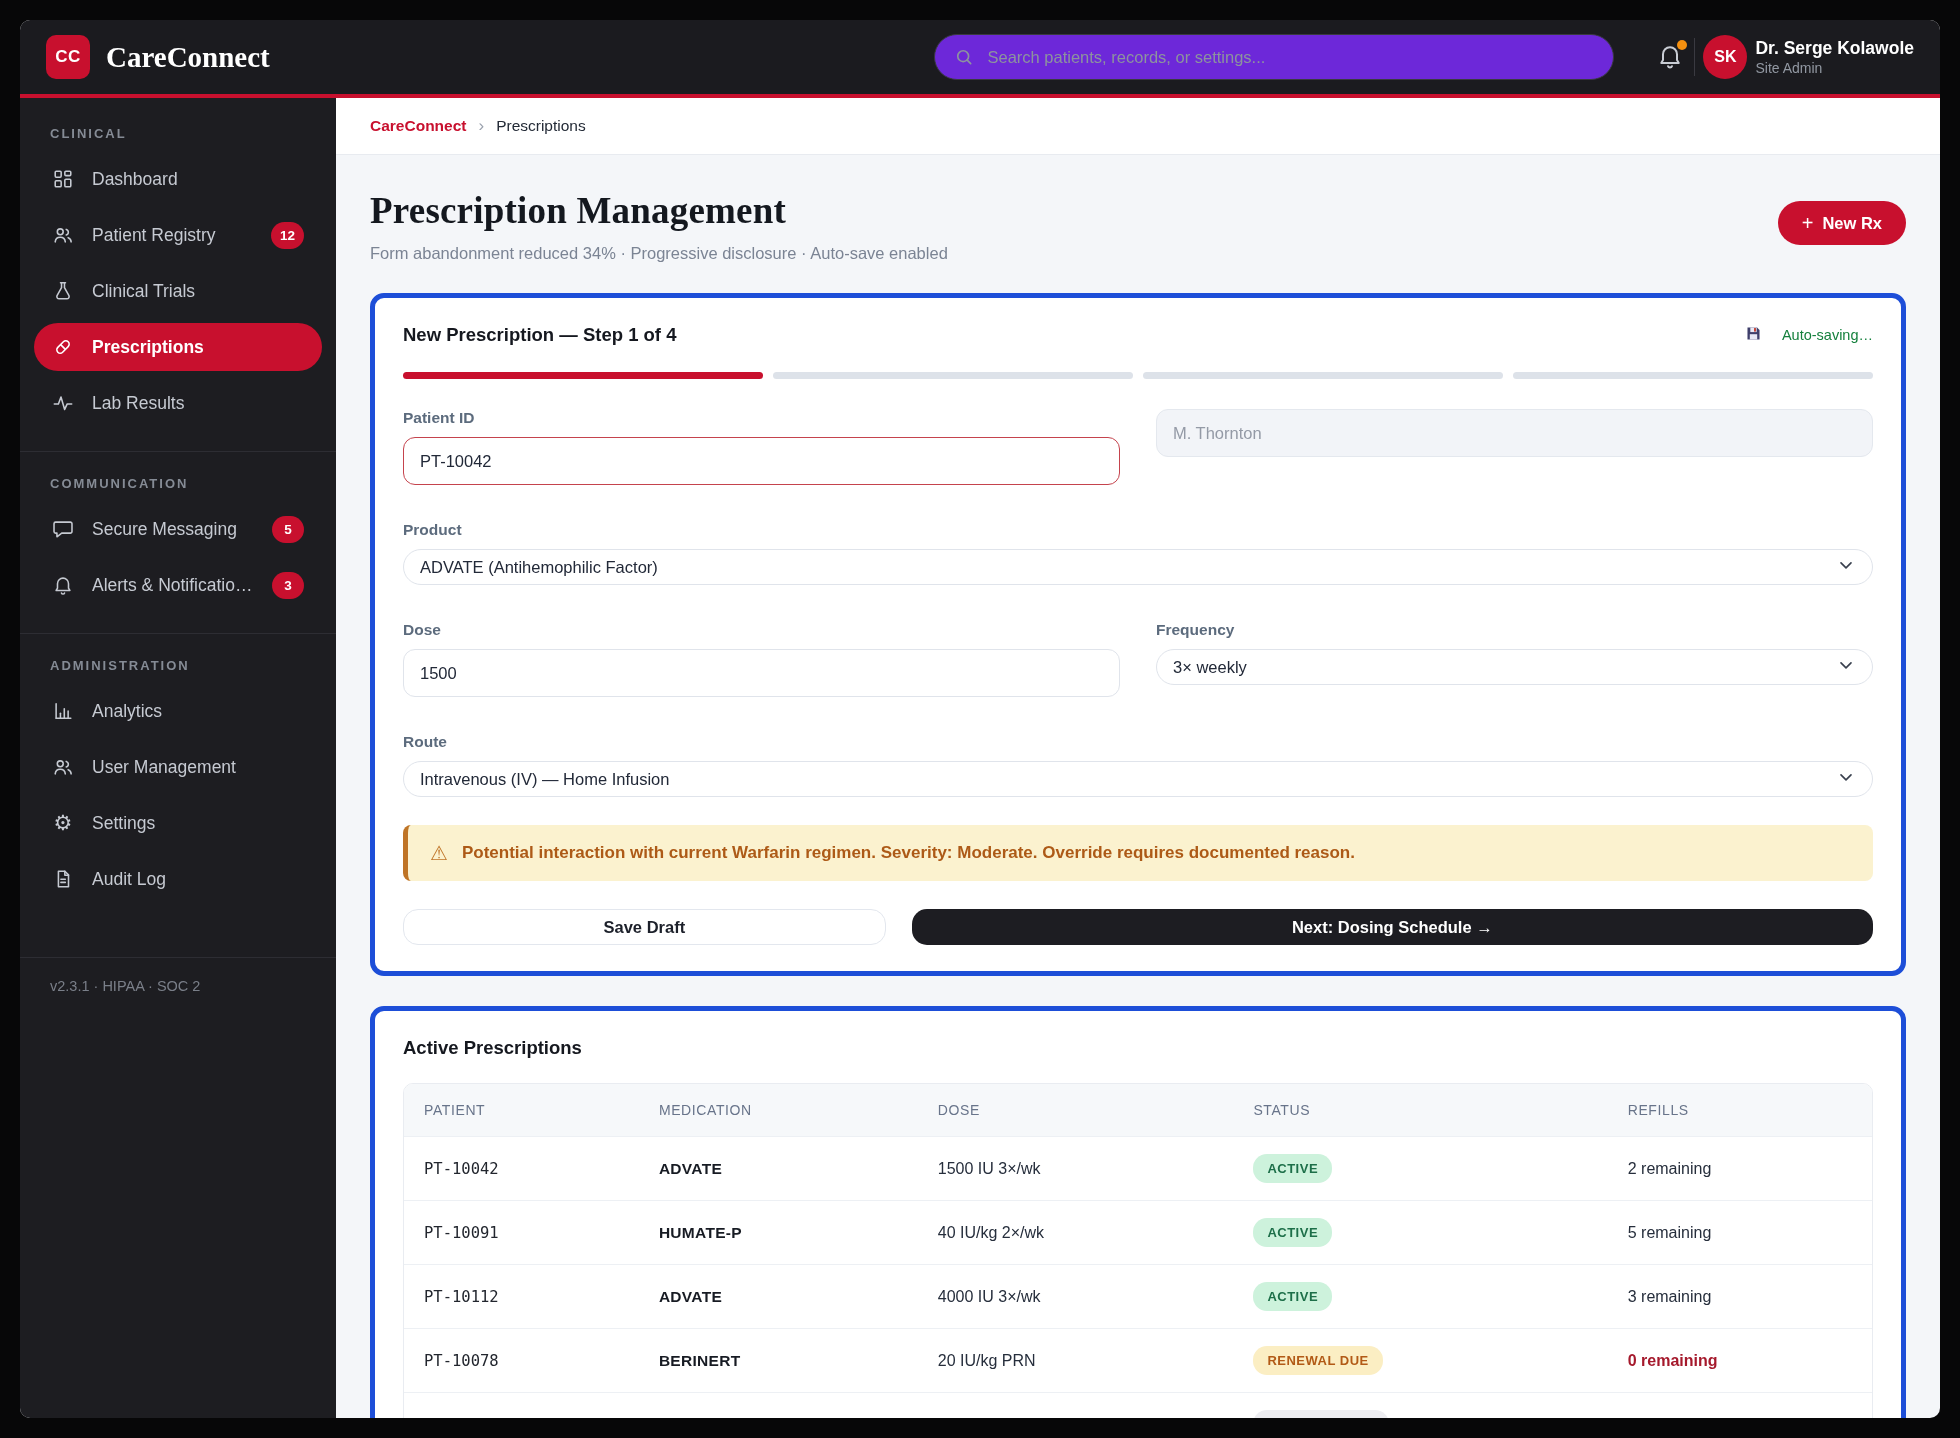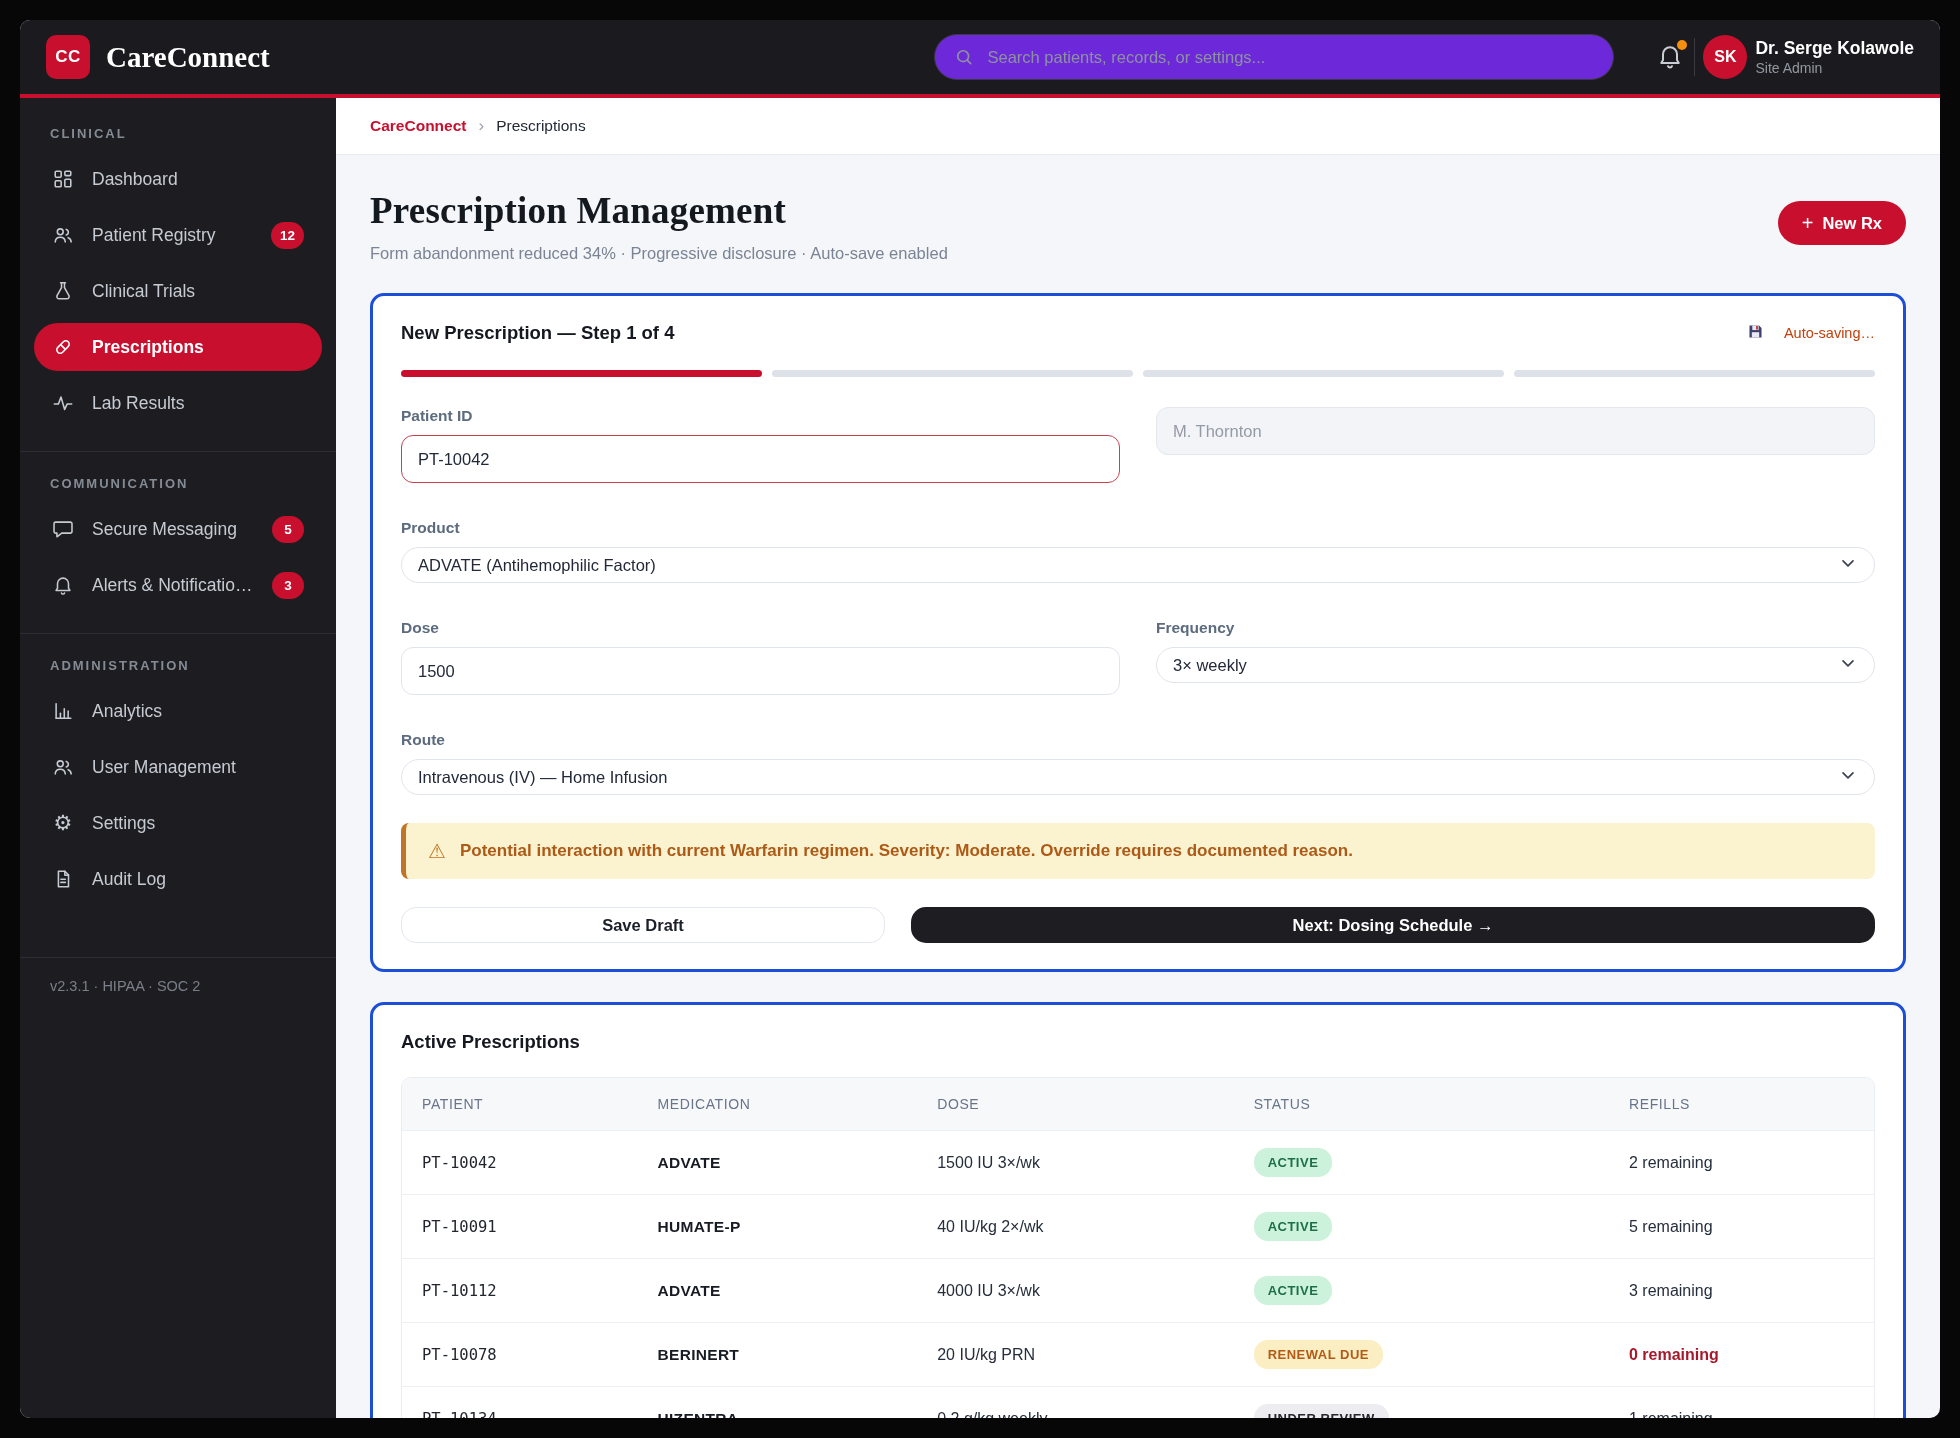--- a/index.html
+++ b/index.html
@@ -53,24 +53,24 @@
   .content { flex:1; padding:34px 34px 0; overflow:hidden; }
 
   .page-head { display:flex; justify-content:space-between; align-items:flex-start; }
   .page-title { font-family:"Liberation Serif", serif; font-size:37px; color:#14181f; font-weight:600; letter-spacing:.2px; }
   .page-subtitle { margin-top:12px; color:#7b8494; font-size:16.5px; }
   .new-rx-btn { margin-top:12px; height:44px; padding:0 24px; border:none; border-radius:22px; background:#c8102e;
                 color:#fff; font-size:16.5px; font-weight:bold; display:flex; align-items:center; gap:9px;
                 font-family:inherit; cursor:pointer; }
   .new-rx-btn .plus { font-size:20px; font-weight:normal; }
 
-  .card { background:#fff; border:3px solid #1d4ed8; border-radius:14px; padding:26px 28px; margin-top:30px; }
+  .card { background:#fff; border:5px solid #1d4ed8; border-radius:14px; padding:26px 28px; margin-top:30px; }
   .card-head { display:flex; justify-content:space-between; align-items:center; }
   .card-title { font-size:18.5px; font-weight:bold; color:#15181f; }
-  .autosave { display:flex; align-items:center; gap:20px; color:#c2410c; font-size:14.5px; }
+  .autosave { display:flex; align-items:center; gap:20px; color:#15803d; font-size:14.5px; }
 
   .progress { display:flex; gap:10px; margin-top:26px; }
   .progress .seg { flex:1; height:7px; border-radius:4px; background:#dde2e9; }
   .progress .seg.filled { background:#c8102e; }
 
   .form-grid { display:grid; grid-template-columns:1fr 1fr; column-gap:30px; row-gap:26px; margin-top:30px;gap:36px; }
   .full { grid-column:1 / span 2; }
   .field-label { display:block; font-size:15.5px; font-weight:bold; color:#5c6b7d; margin-bottom:10px; }
   .text-input { width:100%; height:48px; border:1.7px solid #e0e4eb; border-radius:12px; padding:0 16px;
                 font-size:16.5px; color:#222938; font-family:inherit; background:#fff; outline:none; }

